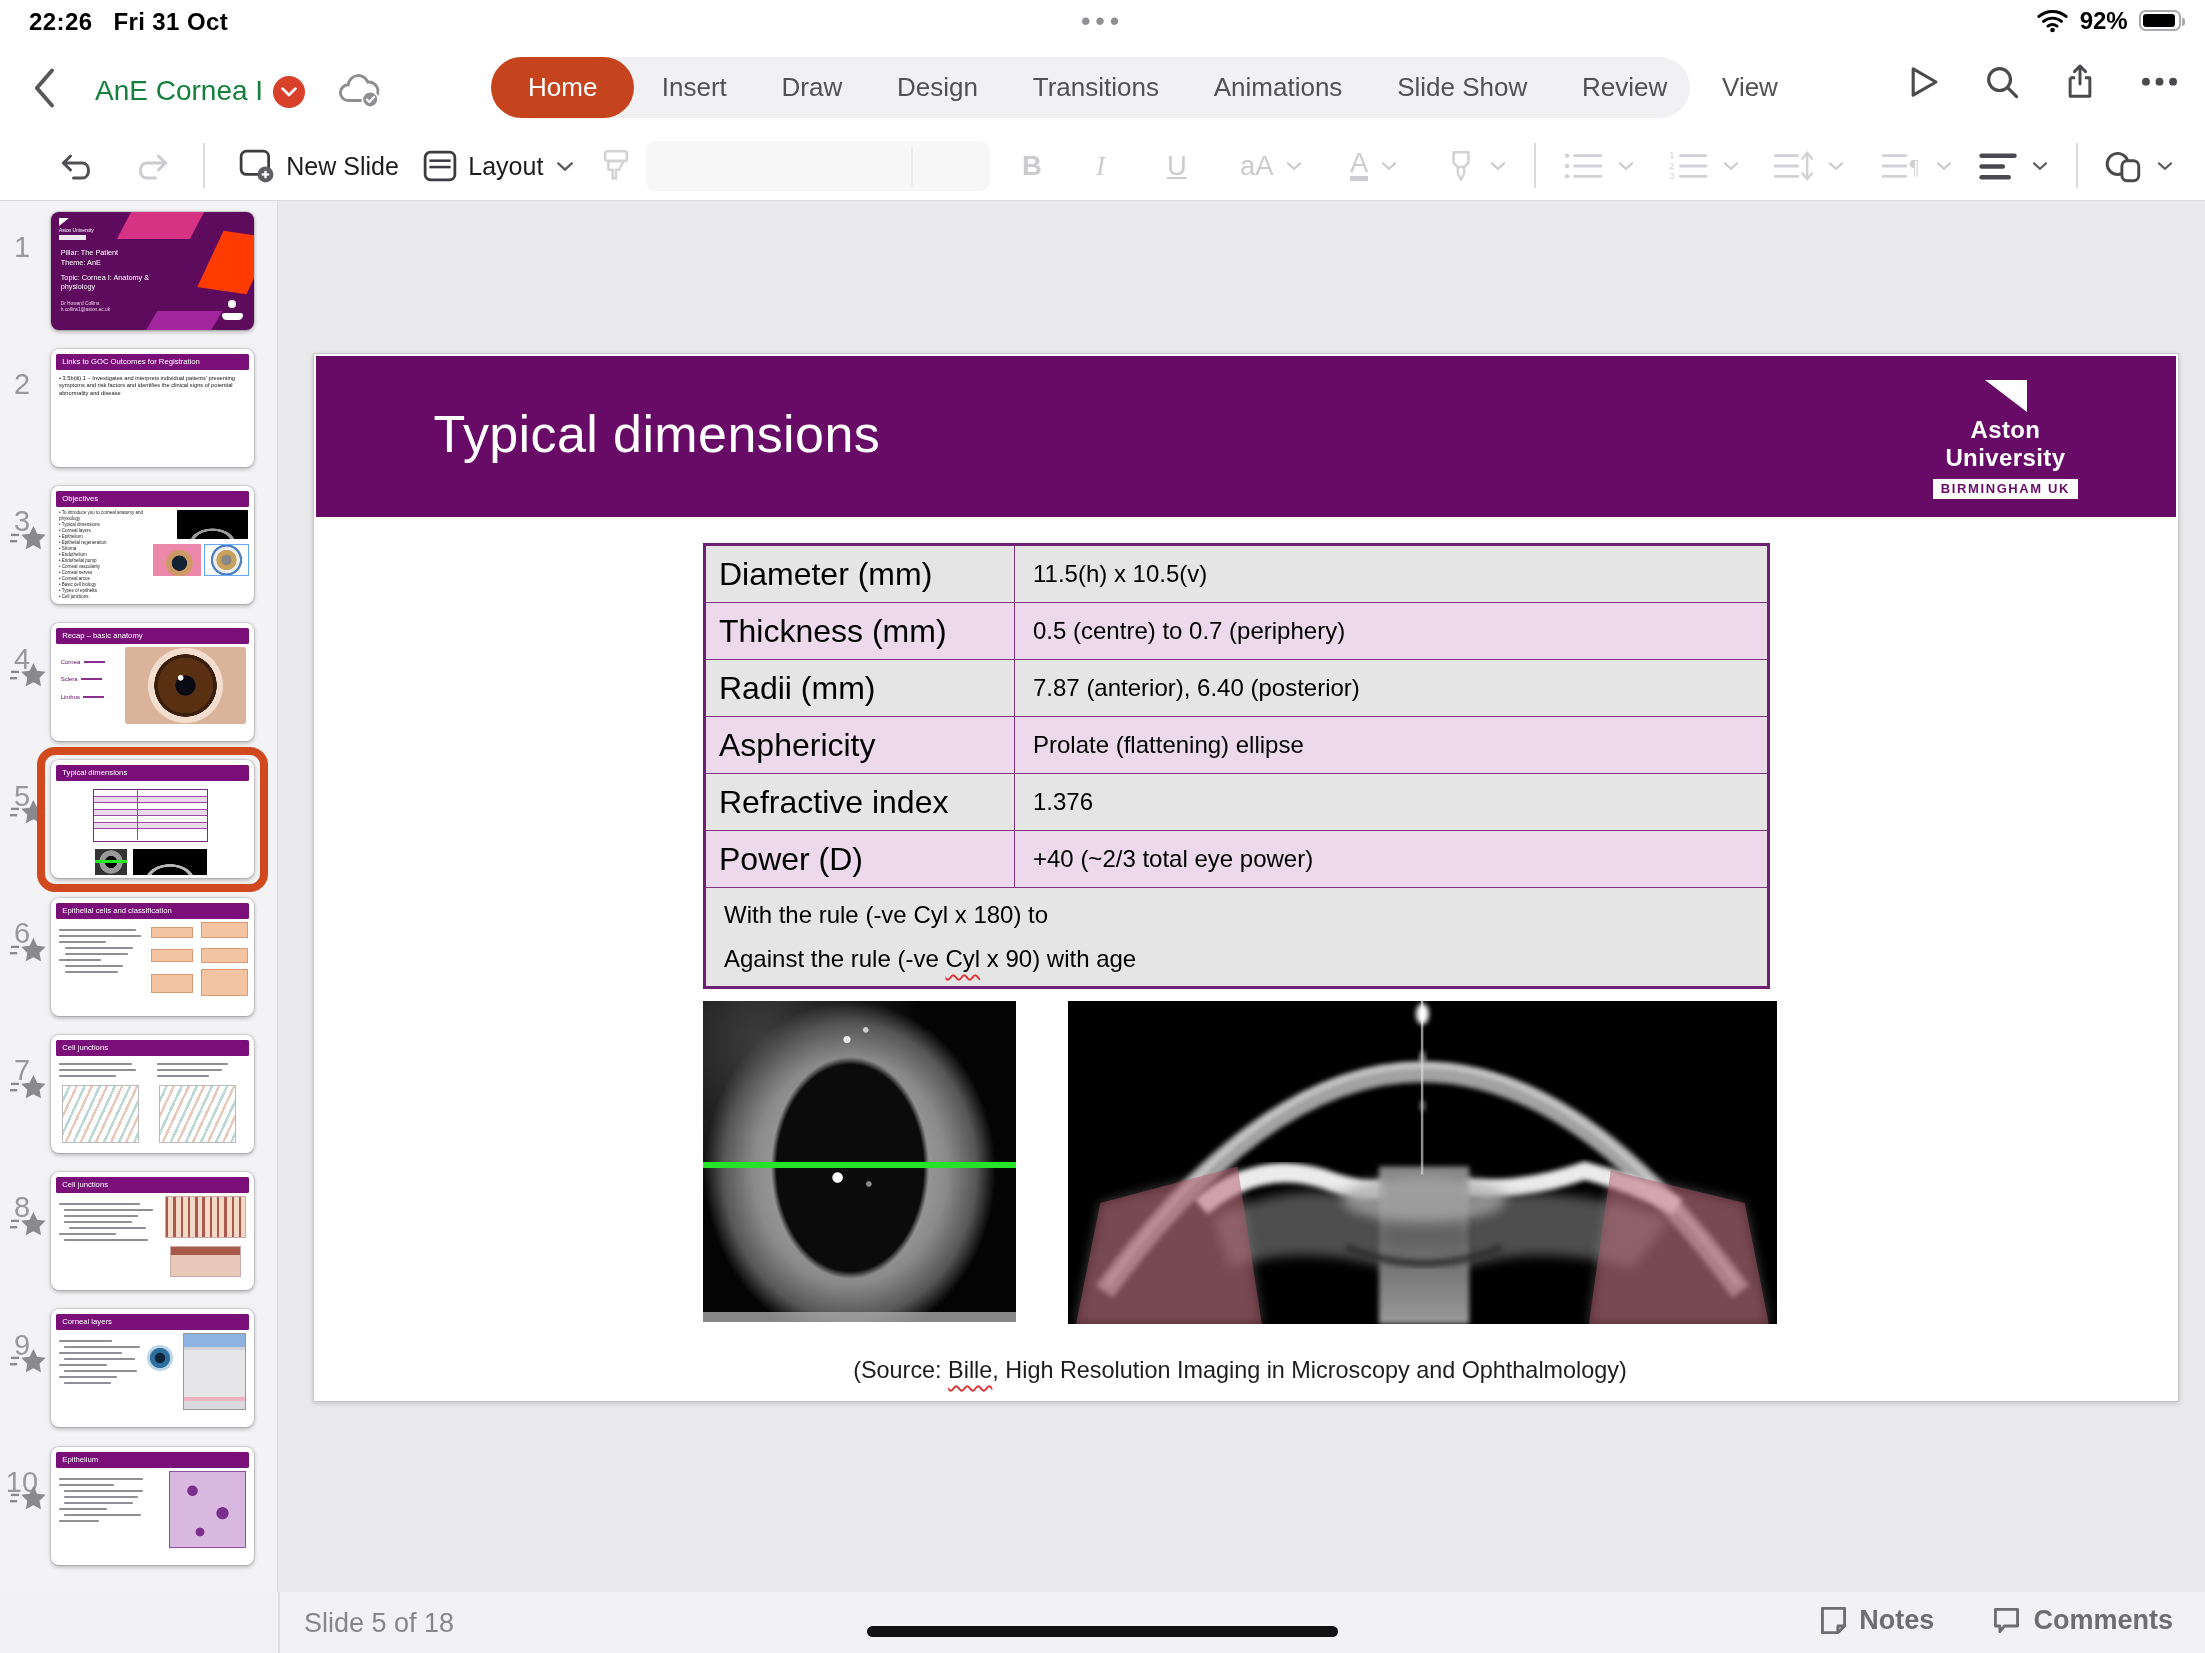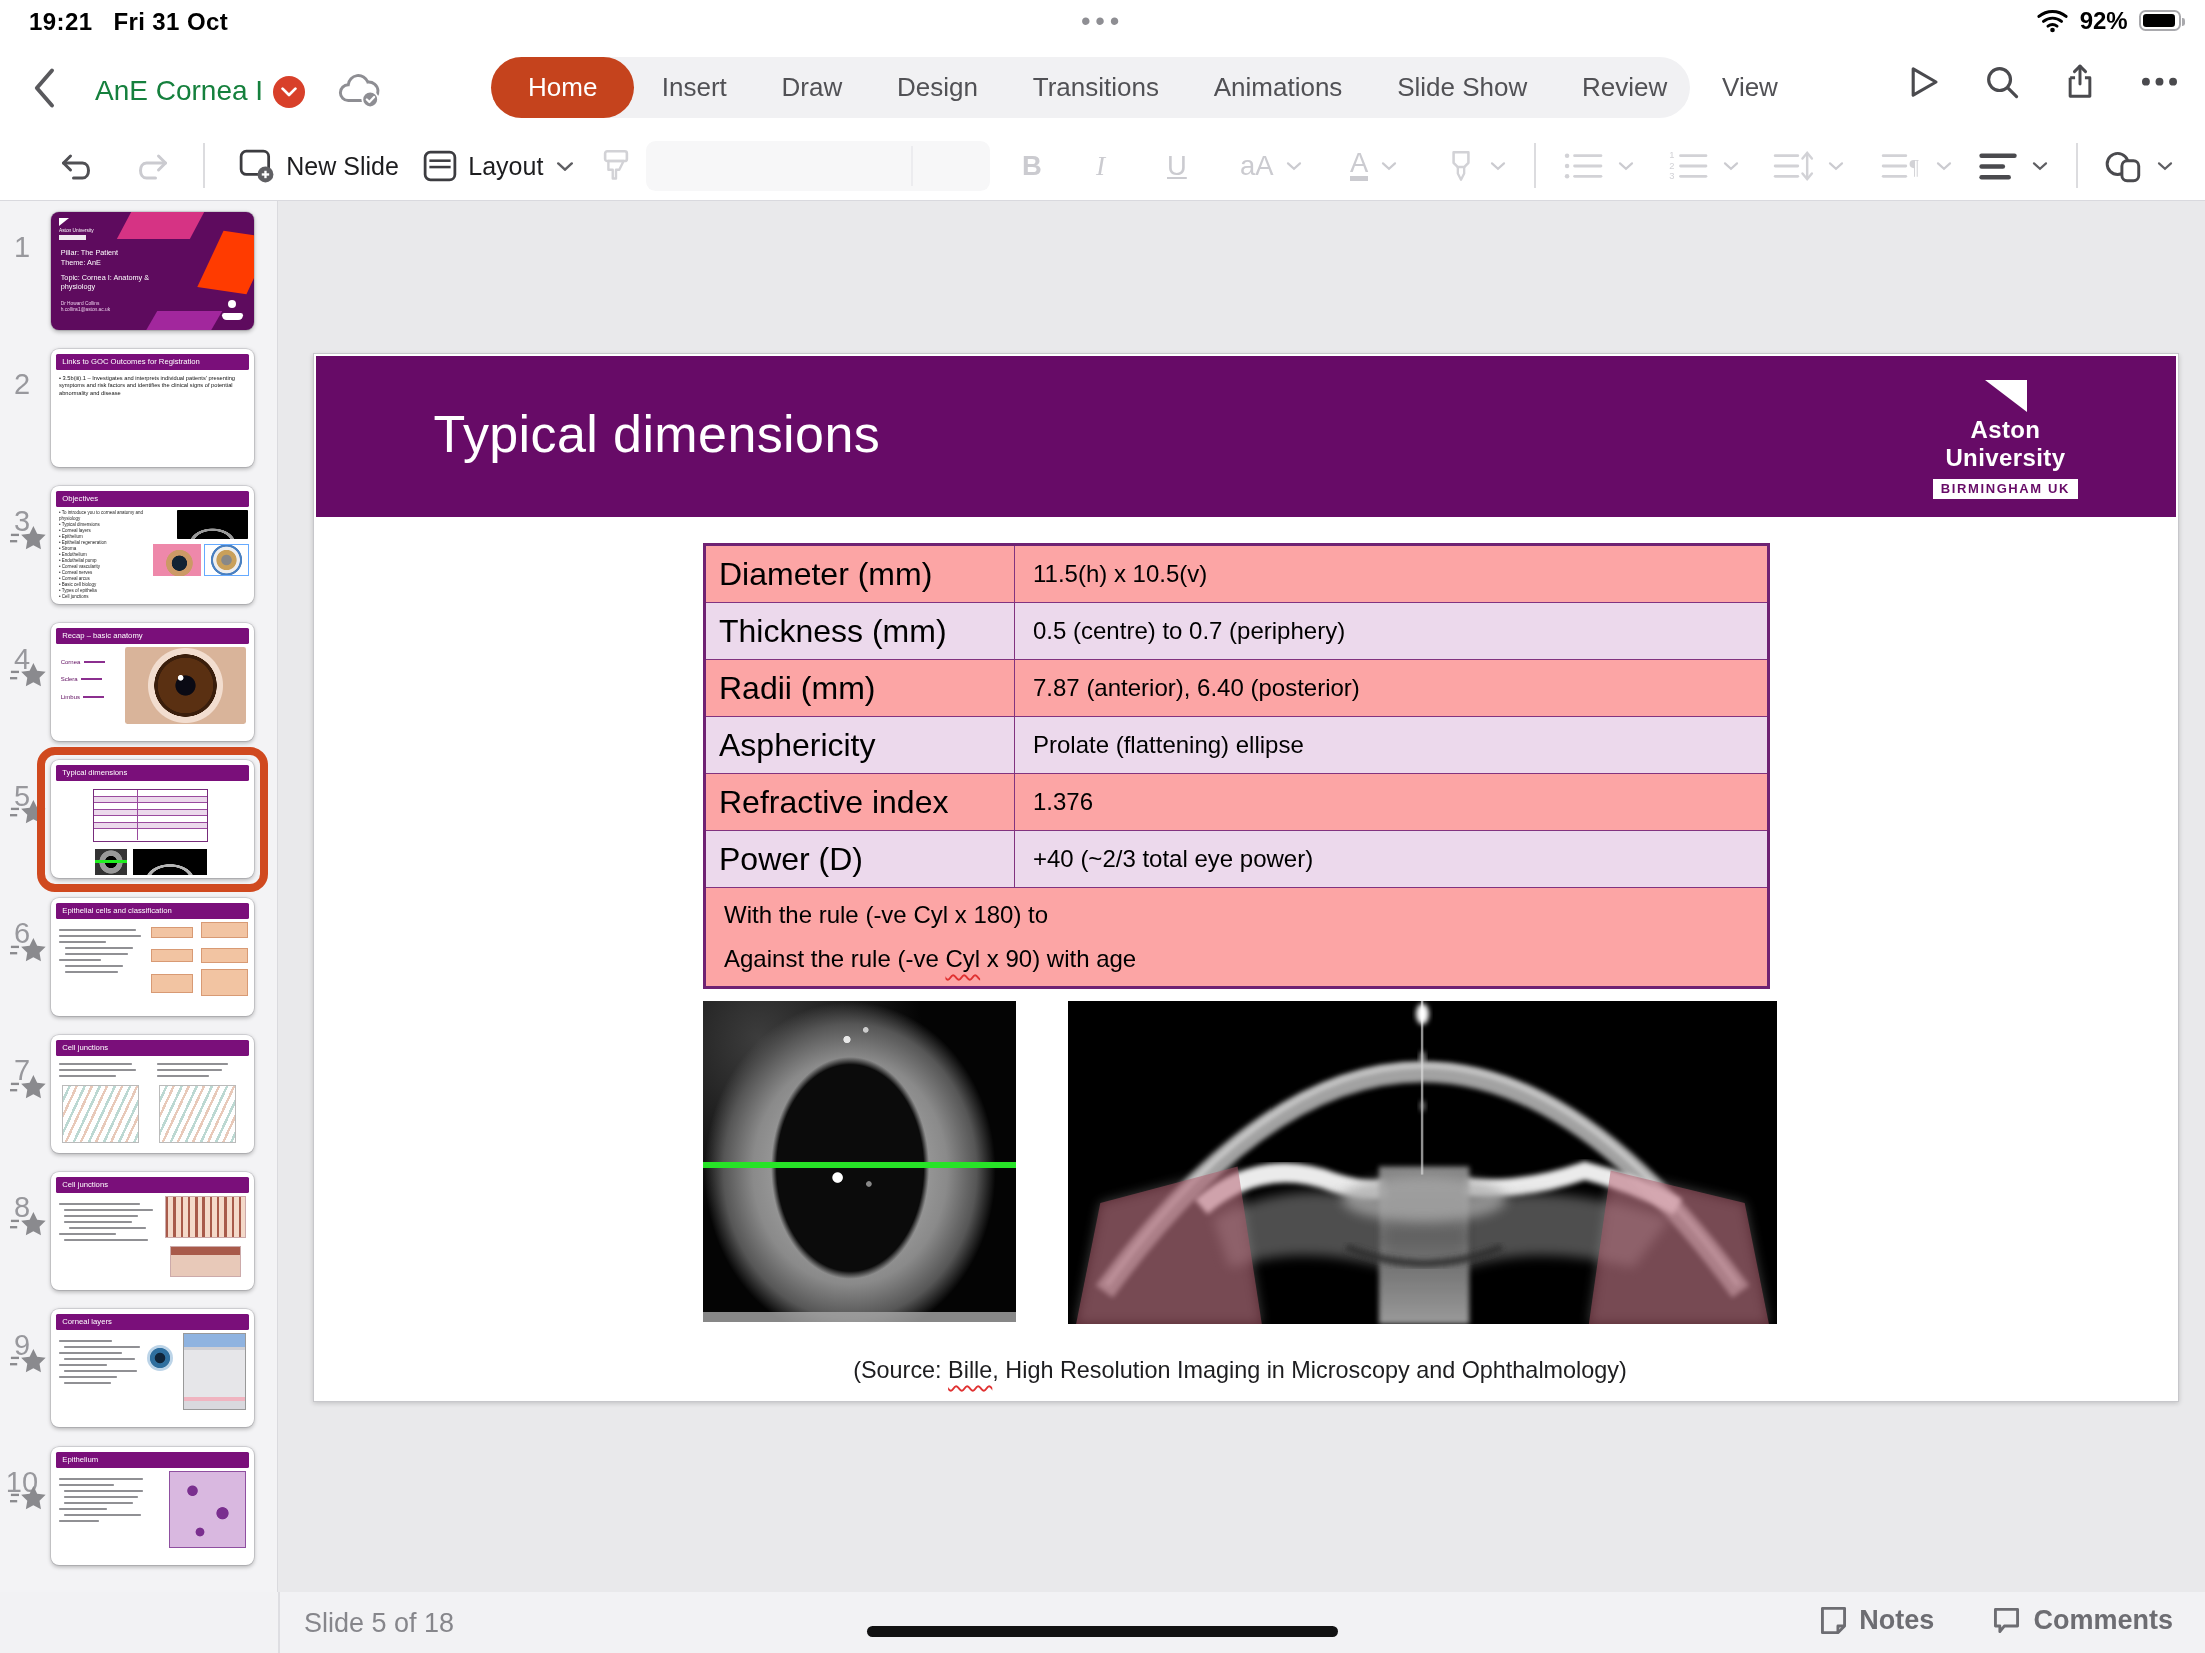--- a/index.html
+++ b/index.html
@@ -107,21 +107,21 @@
   
   .canvas { position:absolute; left:280px; top:0; right:0; bottom:0; }
   .slide { position:absolute; left:33px; top:152px; width:1866px; height:1049px; background:#fff; border:0.8px solid #c7c7cb; box-shadow:0 1.6px 4.8px rgba(0,0,0,.18); }
   .slide-head { position:absolute; left:1.6px; top:1.6px; right:1.6px; height:161px; background:#670b67; }
   .slide-title { position:absolute; left:118px; top:48px; color:#fff; font-size:52px; font-weight:400; letter-spacing:0.4px; }
   .aston { position:absolute; right:74px; top:24px; width:194px; text-align:center; color:#fff; }
   .aston .tri { width:0; height:0; border-right:42px solid #fff; border-bottom:32px solid transparent; margin:0 auto 4.8px 77px; }
   .aston .nm { font-size:24px; font-weight:700; letter-spacing:0.4px; }
   .aston .bd { display:inline-block; margin-top:6.5px; background:#fff; color:#670b67; font-size:13px; font-weight:700; letter-spacing:1.6px; padding:2.4px 8px; }
 
-  .dim-table { position:absolute; left:389px; top:189px; width:1067px; border:3.2px solid #6f2273; background:#fca5a5; }
+  .dim-table { position:absolute; left:389px; top:189px; width:1067px; border:3.2px solid #6f2273; background:#e5e5e5; }
   .trow { display:flex; border-bottom:1.6px solid #82337f; }
   .trow:last-child { border-bottom:none; }
   .trow.pink { background:#ecd9ec; }
   .tcell-l { width:309px; border-right:1.6px solid #82337f; padding:8px 8px 8px 13px; font-size:32px; color:#000; display:flex; align-items:center; }
   .tcell-r { flex:1; padding:8px 8px 8px 18px; font-size:24px; color:#000; display:flex; flex-direction:column; justify-content:center; }
   .rowstd { height:57px; }
   .rowtall { height:98px; }
   .squiggle { text-decoration:underline; text-decoration-style:wavy; text-decoration-color:#e03131; text-decoration-thickness:1.6px; text-underline-offset:7.3px;margin-top:20px; }
 
   .eye-img { position:absolute; left:389px; top:647px; width:313px; height:321px; background-color:#040404;
@@ -149,21 +149,21 @@
   .foot-btn { display:flex; align-items:flex-start; gap:11.3px; font-size:27px; font-weight:600; }
   .home-indicator { position:absolute; left:867px; top:1626px; width:471px; height:11.3px; border-radius:6.5px; background:#121212; }
 </style>
 </head>
 <body>
 
 <div class="screen">
 
   <div class="statusbar">
     <div class="sb-left">
-      <span>19:21</span><span class="date">Fri 31 Oct</span>
+      <span>22:26</span><span class="date">Fri 31 Oct</span>
     </div>
     <div class="sb-dots">•••</div>
     <div class="sb-right">
       <svg width="31" height="24" viewBox="0 0 24 18">
         <path d="M1.5 5.5 A16 16 0 0 1 22.5 5.5" fill="none" stroke="#000" stroke-width="2.3" stroke-linecap="round"></path>
         <path d="M5 9.3 A11 11 0 0 1 19 9.3" fill="none" stroke="#000" stroke-width="2.3" stroke-linecap="round"></path>
         <path d="M8.5 13 A6 6 0 0 1 15.5 13" fill="none" stroke="#000" stroke-width="2.3" stroke-linecap="round"></path>
         <circle cx="12" cy="16" r="1.8" fill="#000"></circle>
       </svg>
       <span class="sb-pct">92%</span>

